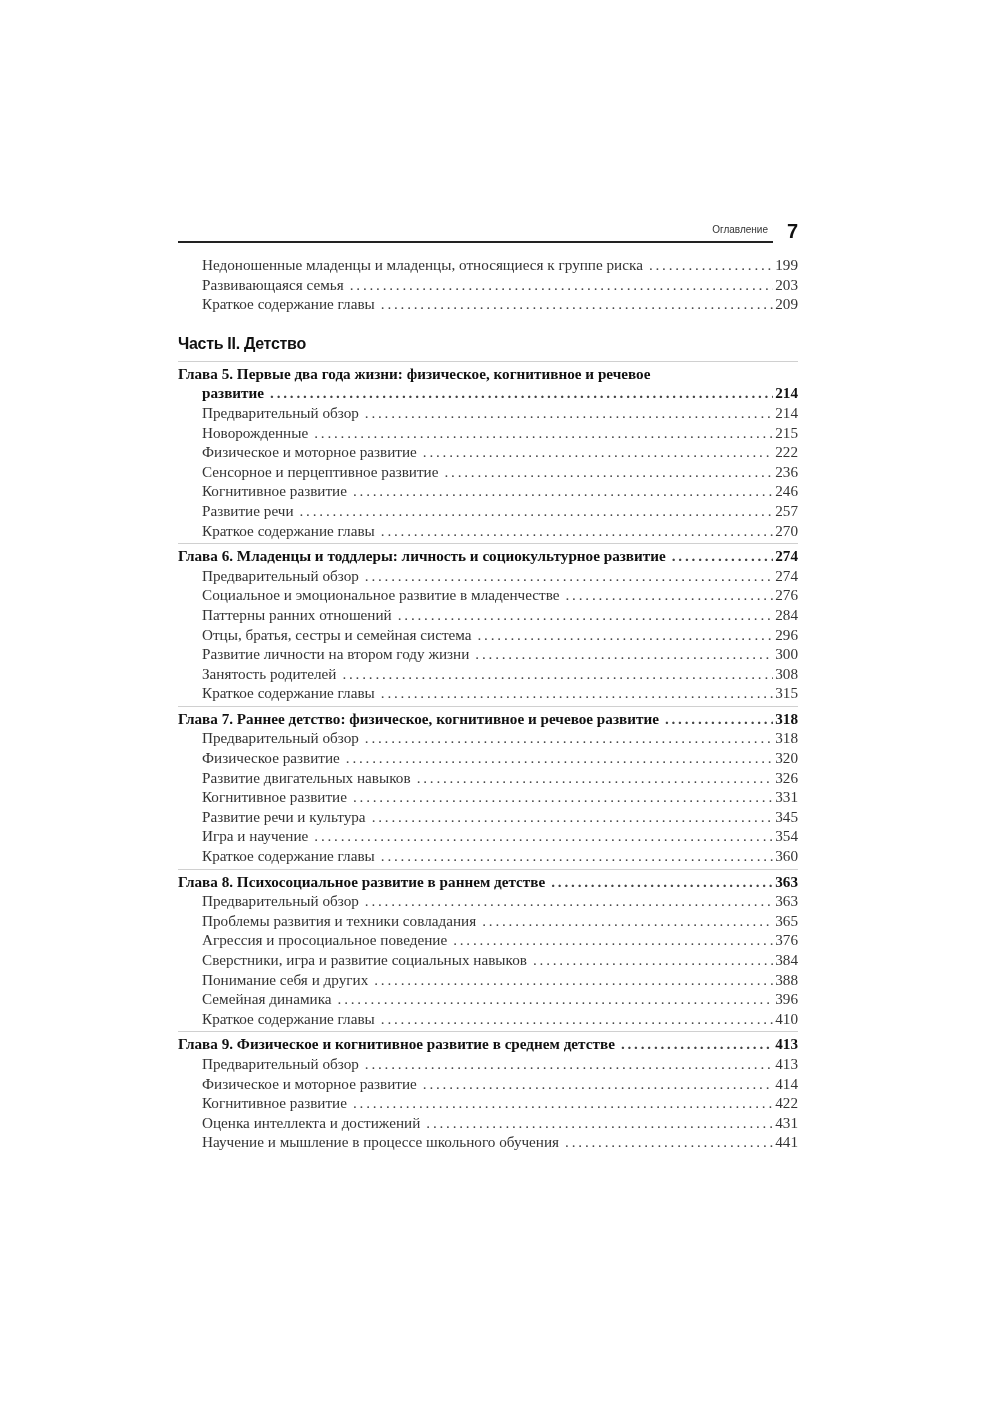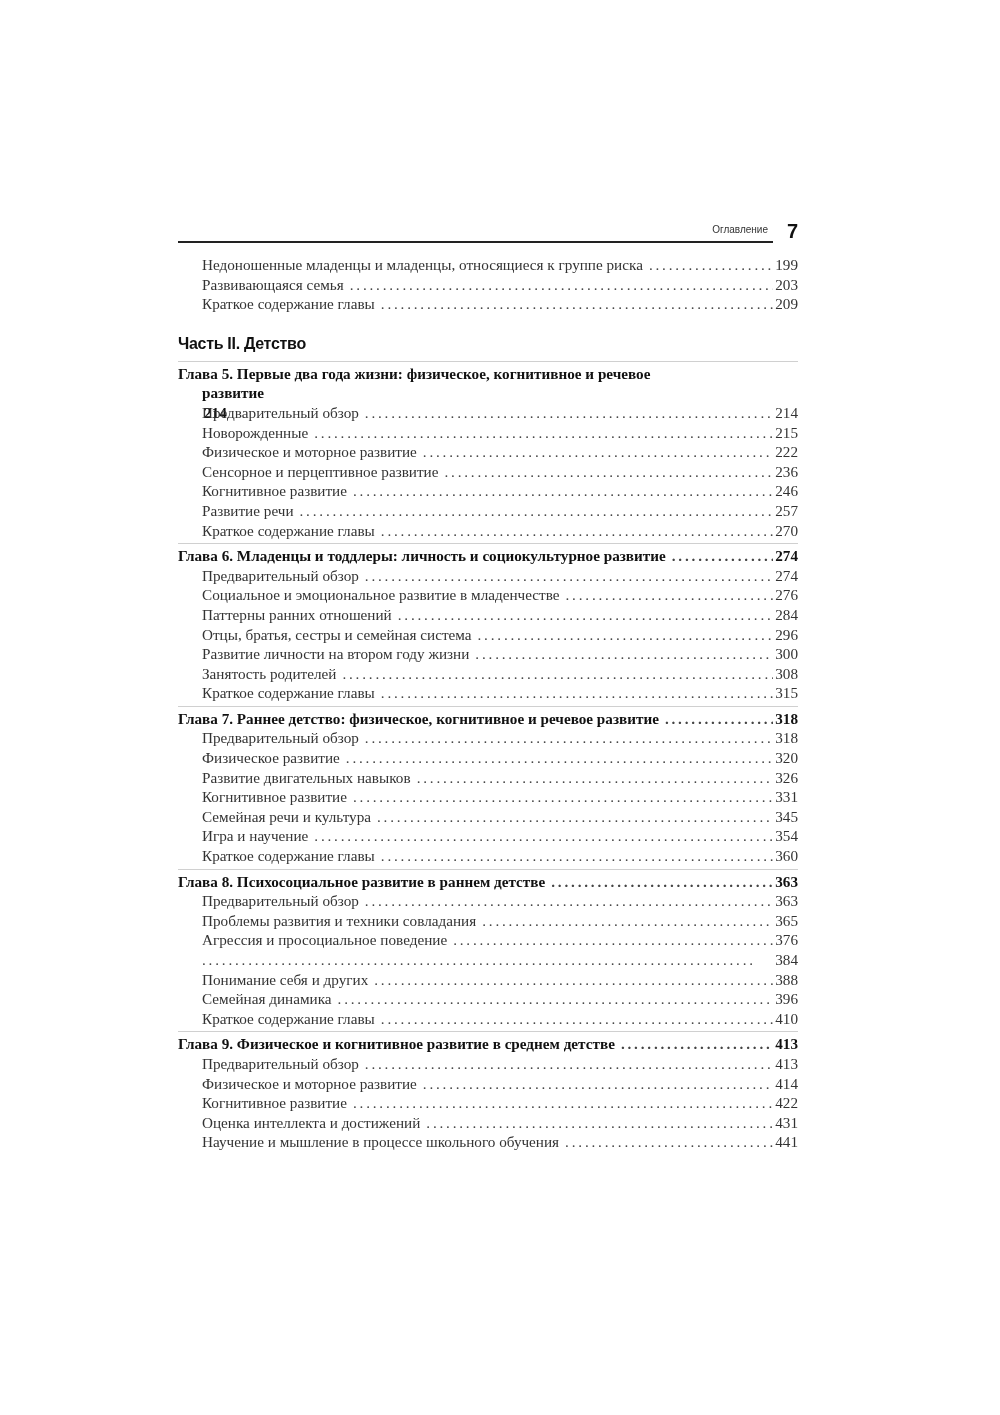--- a/index.html
+++ b/index.html
@@ -12,21 +12,21 @@
     .toc { font-family: "Liberation Serif", serif; font-size: 15.2px; color: #333; }
     .entry { display: flex; align-items: baseline; height: 19.6px; line-height: 19.6px; white-space: nowrap; }
     .entry.sub { padding-left: 24px; }
     .entry .t { flex: 0 0 auto; padding-right: 6px; }
     .entry .dots { flex: 1 1 auto; overflow: hidden; color: #444; letter-spacing: 3.3px; }
     .entry .dots::before { content: ". . . . . . . . . . . . . . . . . . . . . . . . . . . . . . . . . . . . . . . . . . . . . . . . . . . . . . . . . . . . . . . . . . . . . . . . . . . . . . . . . . . ."; letter-spacing: 0; word-spacing: -1px; }
     .entry .p { flex: 0 0 auto; padding-left: 2px; }
     .chapter { border-top: 1px solid #d0d0d0; padding-top: 2px; margin-top: 3px; }
     .chapter .entry.head { font-weight: bold; color: #111; }
     .chapter .head-line1 { height: 19.6px; line-height: 19.6px; font-weight: bold; color: #111; white-space: nowrap; }
-    .chapter .entry.head.cont { padding-left: 24px; flex-direction: column; }
+    .chapter .entry.head.cont { padding-left: 24px; }
     .part-title { font-family: "Liberation Sans", sans-serif; font-weight: bold; font-size: 16px; color: #111; margin-top: 21px; margin-bottom: 8px; letter-spacing: -0.3px; }
     .top-block { margin-top: 11px; }
   </style>
 </head>
 <body>
 
 <div class="page">
   <div class="header">
     <span class="running-title">Оглавление</span>
     <span class="page-number">7</span>
@@ -160,21 +160,21 @@
             <span class="t">Развитие двигательных навыков</span>
             <span class="dots"></span>
             <span class="p">326</span>
           </div>
           <div class="entry sub">
             <span class="t">Когнитивное развитие</span>
             <span class="dots"></span>
             <span class="p">331</span>
           </div>
           <div class="entry sub">
-            <span class="t">Семейная речи и культура</span>
+            <span class="t">Развитие речи и культура</span>
             <span class="dots"></span>
             <span class="p">345</span>
           </div>
           <div class="entry sub">
             <span class="t">Игра и научение</span>
             <span class="dots"></span>
             <span class="p">354</span>
           </div>
           <div class="entry sub">
             <span class="t">Краткое содержание главы</span>
@@ -197,20 +197,21 @@
             <span class="t">Проблемы развития и техники совладания</span>
             <span class="dots"></span>
             <span class="p">365</span>
           </div>
           <div class="entry sub">
             <span class="t">Агрессия и просоциальное поведение</span>
             <span class="dots"></span>
             <span class="p">376</span>
           </div>
           <div class="entry sub">
+            <span class="t">Сверстники, игра и развитие социальных навыков</span>
             <span class="dots"></span>
             <span class="p">384</span>
           </div>
           <div class="entry sub">
             <span class="t">Понимание себя и других</span>
             <span class="dots"></span>
             <span class="p">388</span>
           </div>
           <div class="entry sub">
             <span class="t">Семейная динамика</span>

